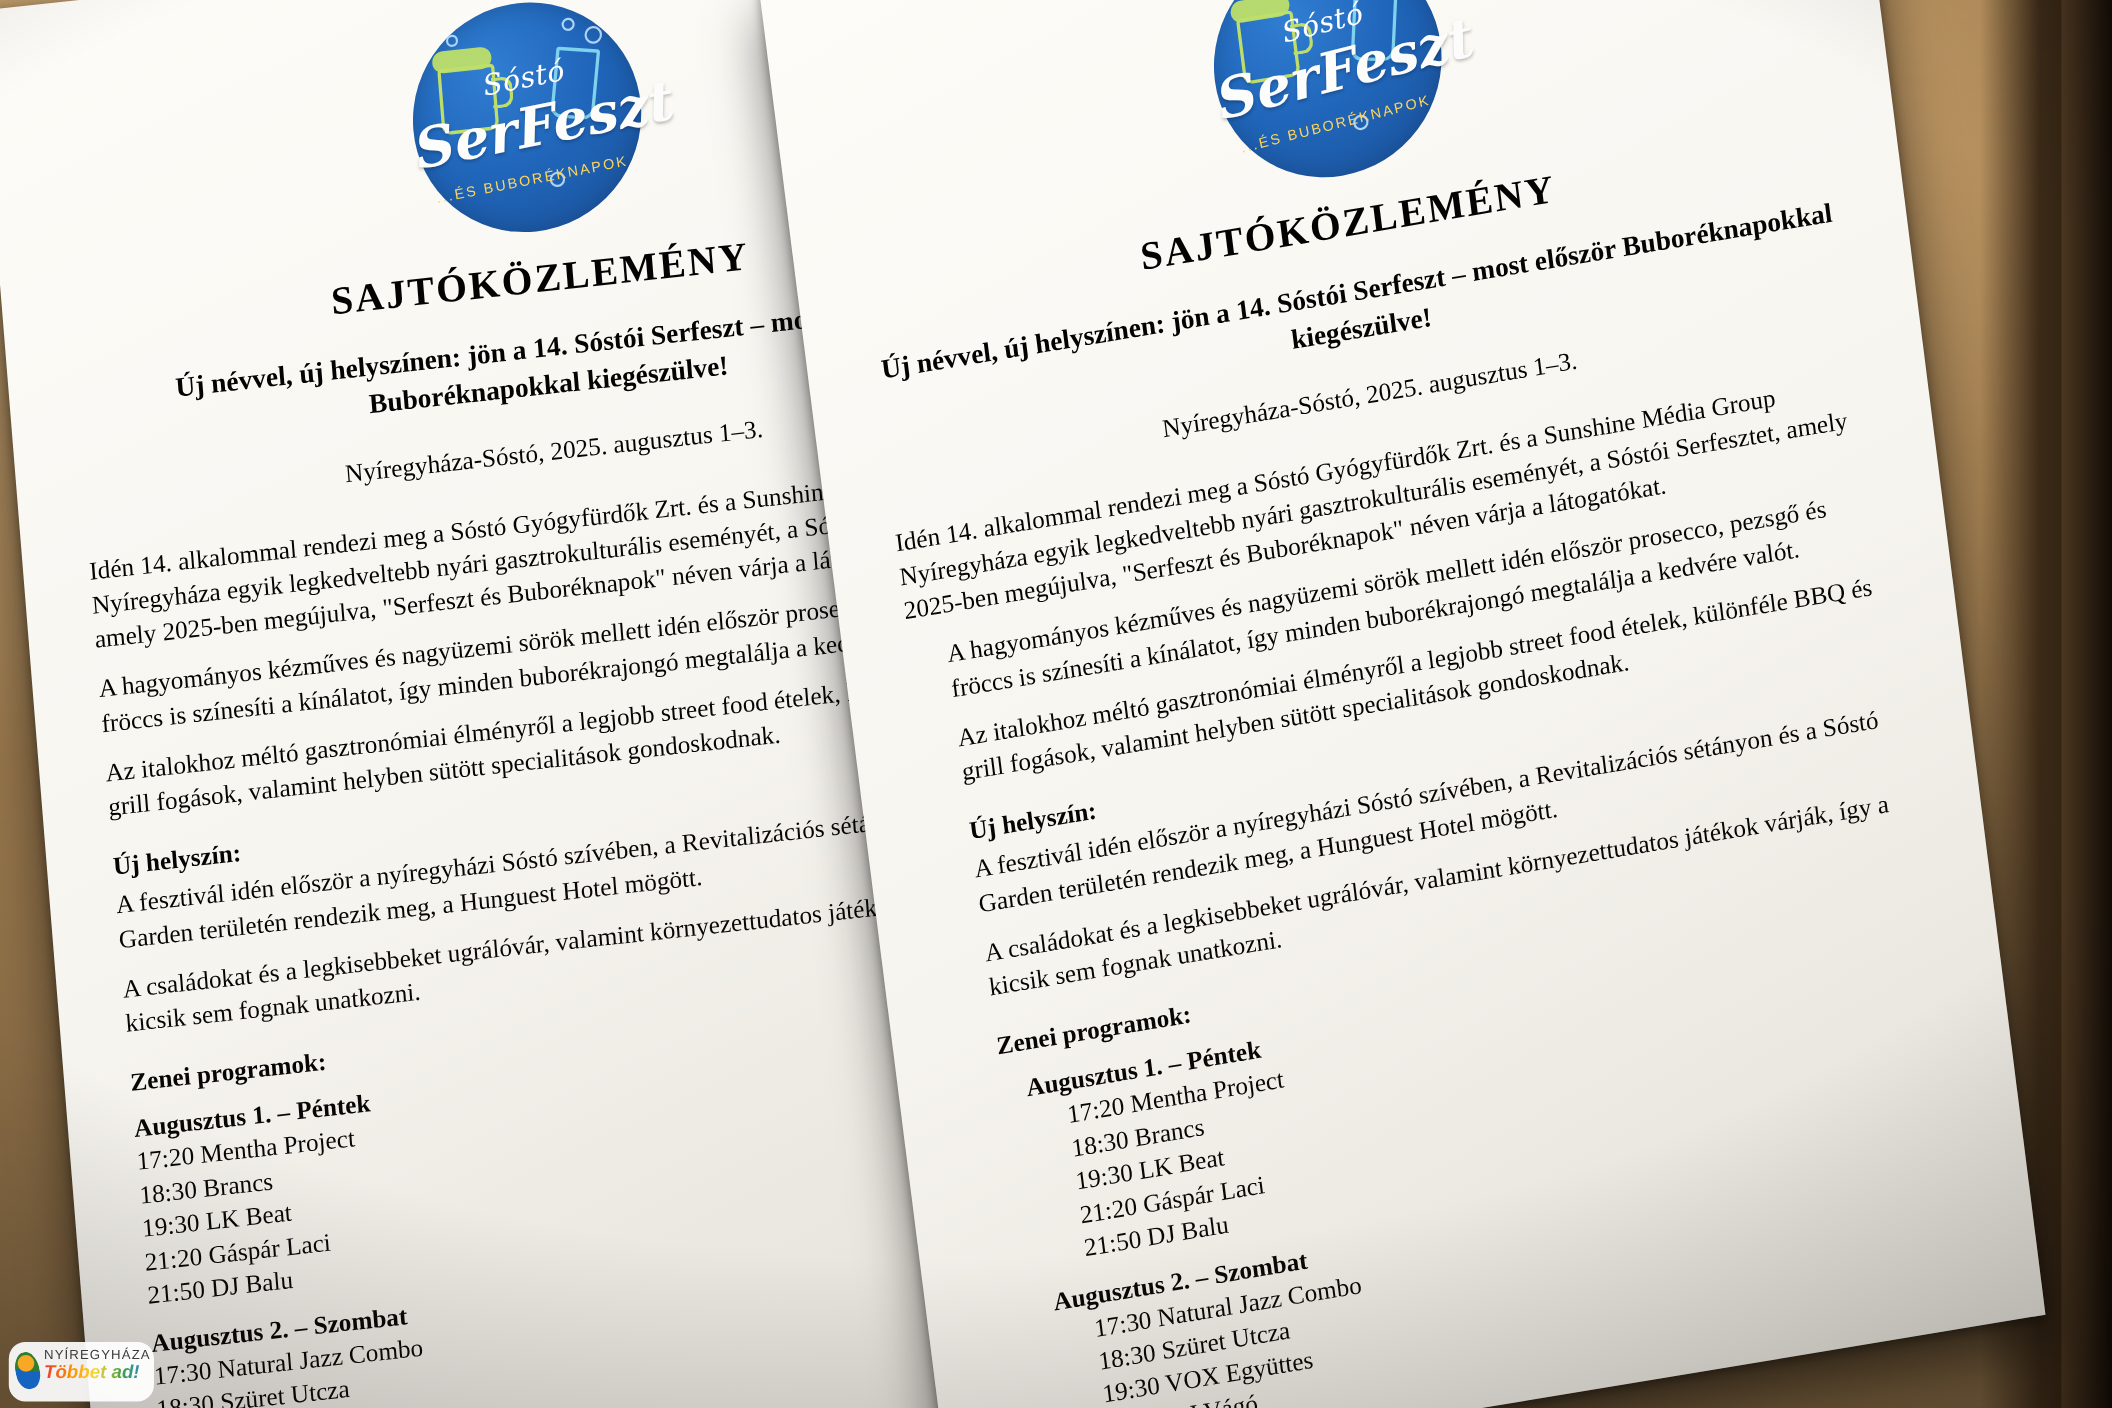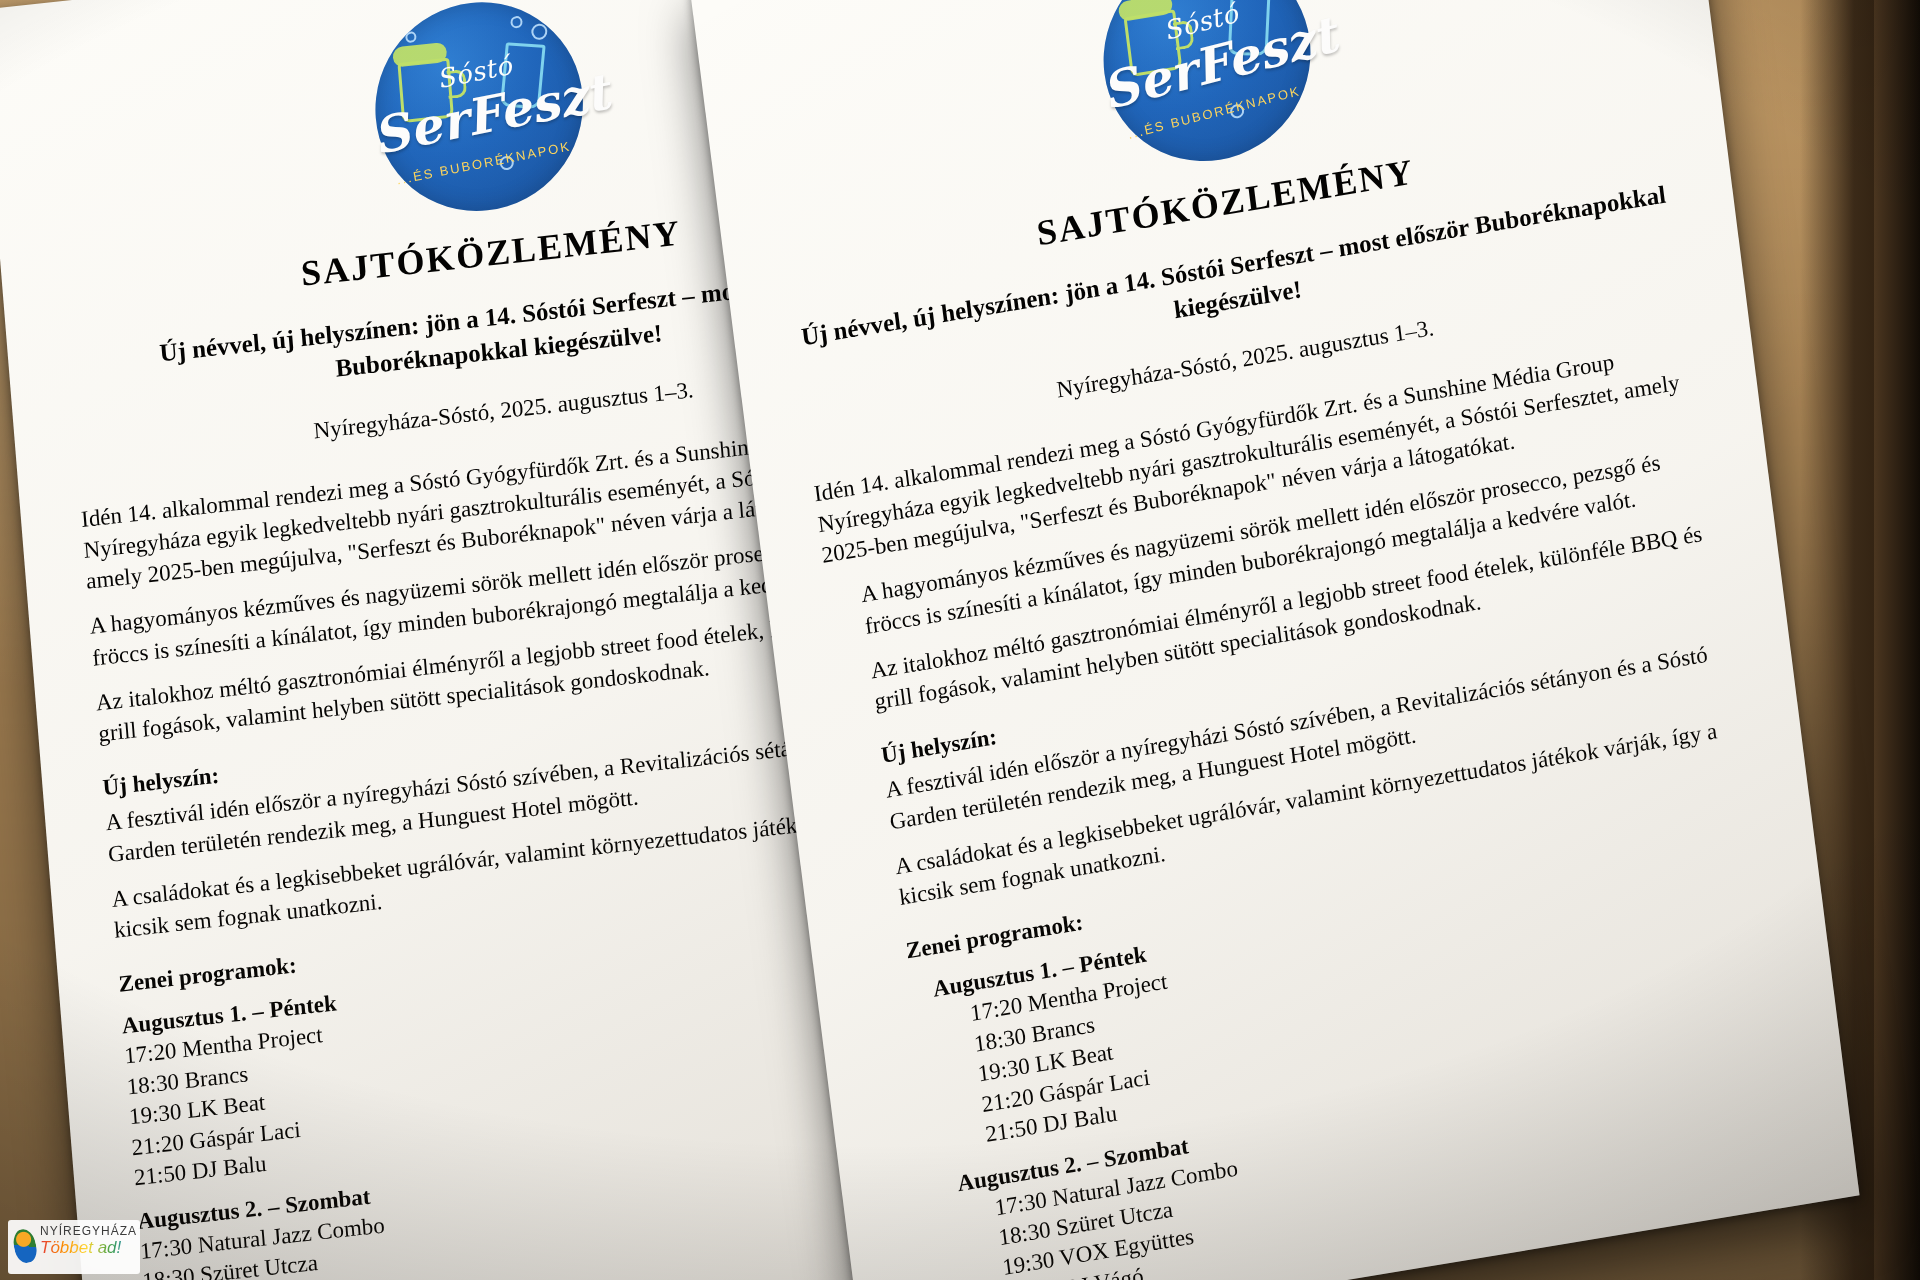--- a/index.html
+++ b/index.html
@@ -240,34 +240,34 @@
   .indent { padding-left: 34px; }
   .block-indent { padding-left: 56px; }
   
   #watermark {
     position: absolute;
     left: 8px;
     bottom: 6px;
     width: 132px;
     height: 54px;
     background: rgba(255,255,255,0.92);
-    border-radius: 3px;
+    border-radius: 15px;
     padding: 4px 6px;
     box-sizing: border-box;
     font-family: "Liberation Sans", sans-serif;
   }
   #watermark .wm-top {
     font-size: 12px;
     letter-spacing: 1px;
     color: #3b3b3b;
     margin-left: 26px;
   }
   #watermark .wm-bottom {
     font-size: 17px;
-    font-weight: normal;
+    font-weight: bold;
     font-style: italic;
     margin-left: 26px;
     background: linear-gradient(90deg, #e53935, #fb8c00, #fdd835, #43a047, #1e88e5);
     -webkit-background-clip: text;
     background-clip: text;
     color: transparent;
   }
   #watermark .wm-mark {
     position: absolute;
     left: 6px;

